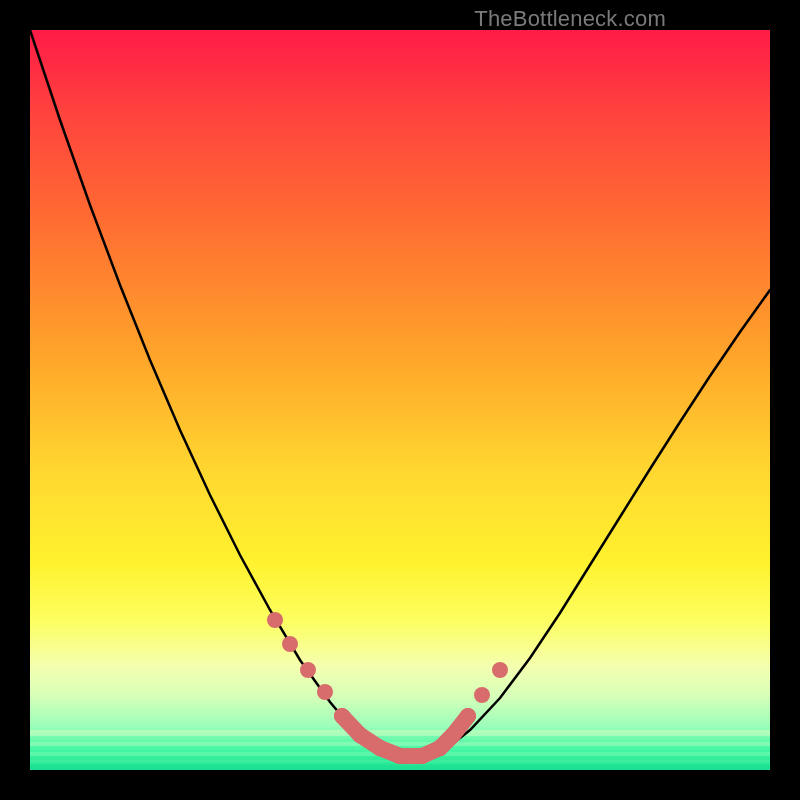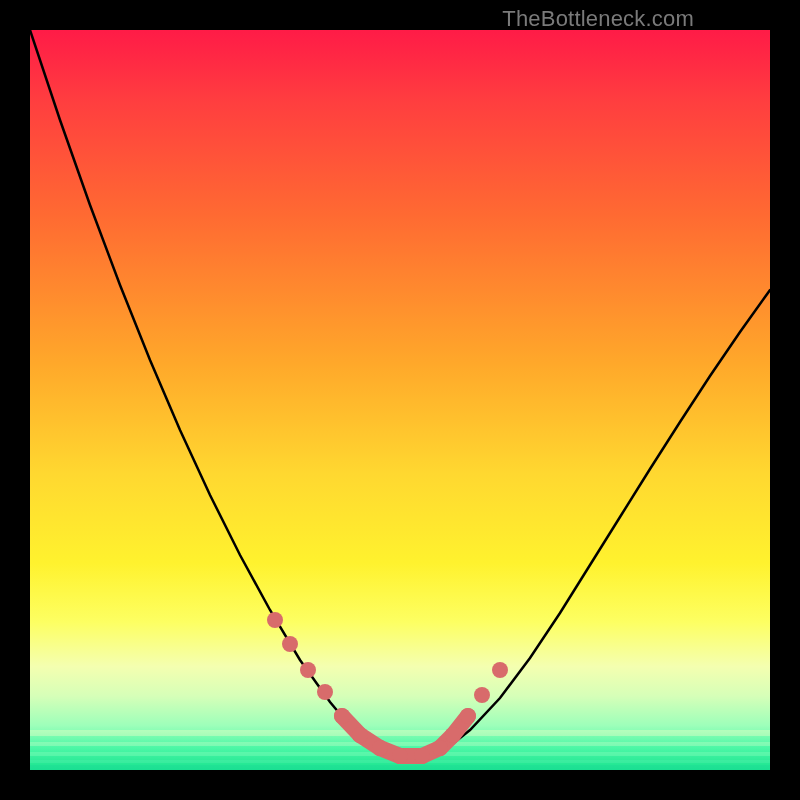--- a/index.html
+++ b/index.html
@@ -11,21 +11,20 @@
     overflow: hidden;
     font-family: Arial, Helvetica, sans-serif;
   }
   .frame {
     position: absolute;
     left: 0;
     top: 0;
     width: 676px;
     height: 800px;
     background: #000;
-    padding-left: 28px;
   }
   .plot {
     position: absolute;
     left: 30px;
     top: 30px;
     width: 740px;
     height: 740px;
     background: linear-gradient(to bottom,
       #ff1b47 0%,
       #ff3f3f 10%,

